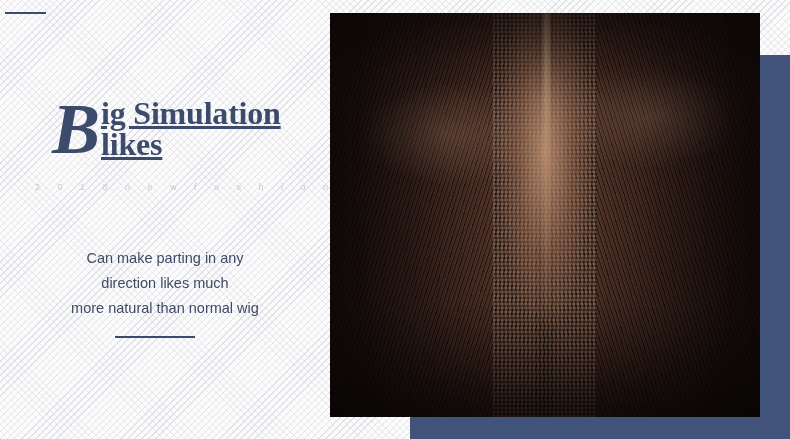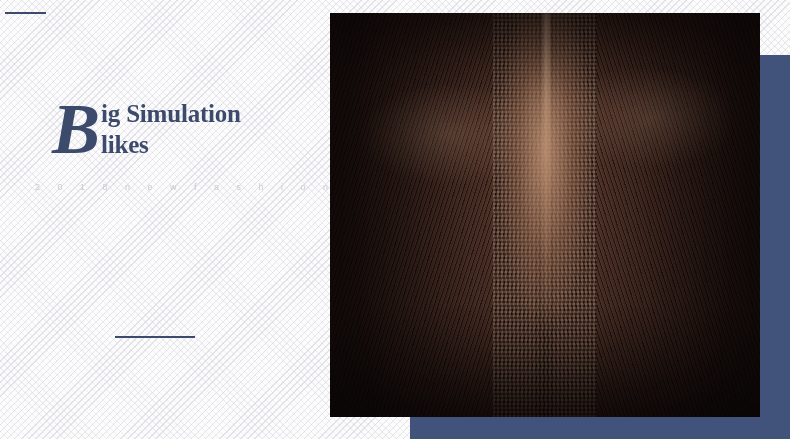--- a/index.html
+++ b/index.html
@@ -40,22 +40,23 @@
   #dropcap{
     float:left;
     font-family:"Liberation Serif",serif;
     font-weight:700;font-style:italic;
     font-size:72px;line-height:62px;
     color:#3c4a6b;
     margin:0 2px 0 0;
     letter-spacing:-1px;
   }
   #headline-lines{
-    font-size:25px;font-weight:700;line-height:31px;
+    font-size:32px;font-weight:700;line-height:31px;
     letter-spacing:-0.2px;
+    text-decoration:underline;
   }
   .hl-line{display:block;white-space:nowrap;}
 
   #kicker{
     position:absolute;left:35px;top:182px;width:275px;
     font-size:9px;color:#c9c9d2;
     letter-spacing:7.5px;
     text-transform:lowercase;
     white-space:nowrap;
   }
@@ -149,20 +150,25 @@
     <div id="headline">
       <span id="dropcap">B</span>
       <span id="headline-lines">
         <span class="hl-line">ig Simulation</span>
         <span class="hl-line">likes</span>
       </span>
     </div>
 
     <div id="kicker">2 0 1 8    n e w     f a s h i o n</div>
 
+    <div id="body-copy">
+      <span class="bc-line">Can make parting in any</span>
+      <span class="bc-line">direction likes much</span>
+      <span class="bc-line">more natural than normal wig</span>
+    </div>
 
     <div class="rule" id="bottom-rule"></div>
   </div>
 
   <div id="photo">
     <div class="hairbase"></div>
     <div class="strands-l"></div>
     <div class="strands-r"></div>
     <div class="scalp"></div>
     <div class="part-line"></div>

